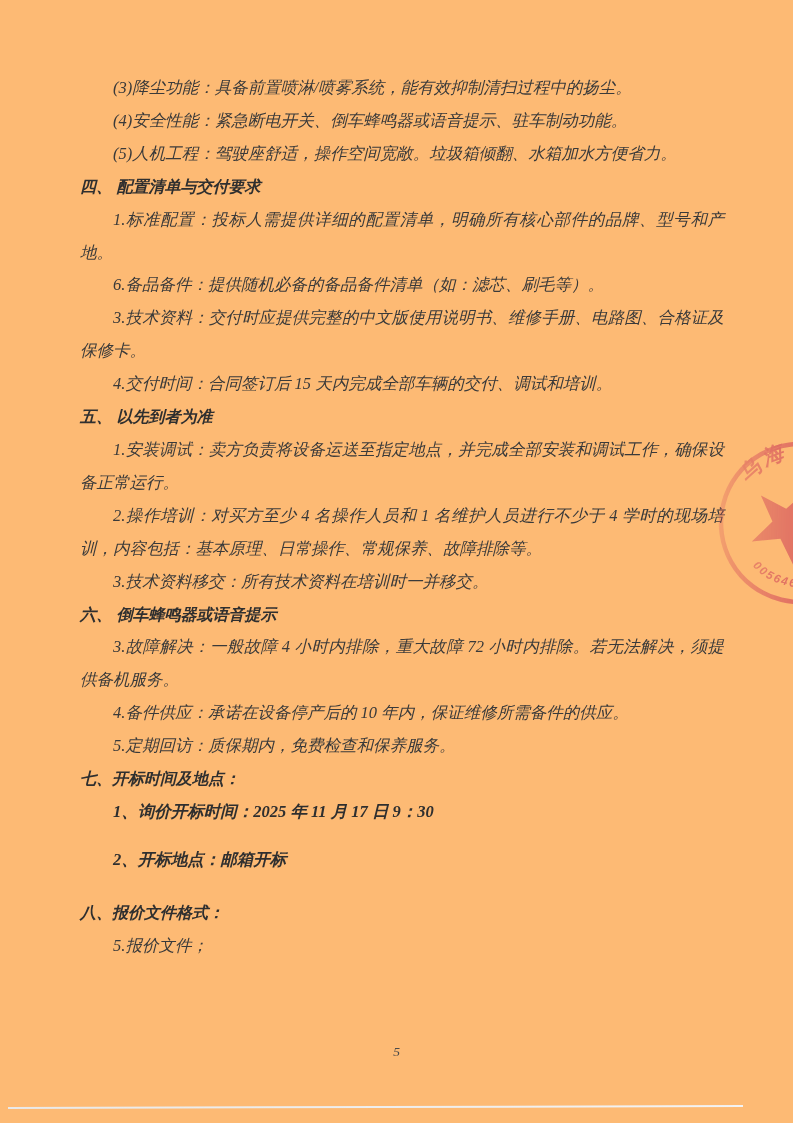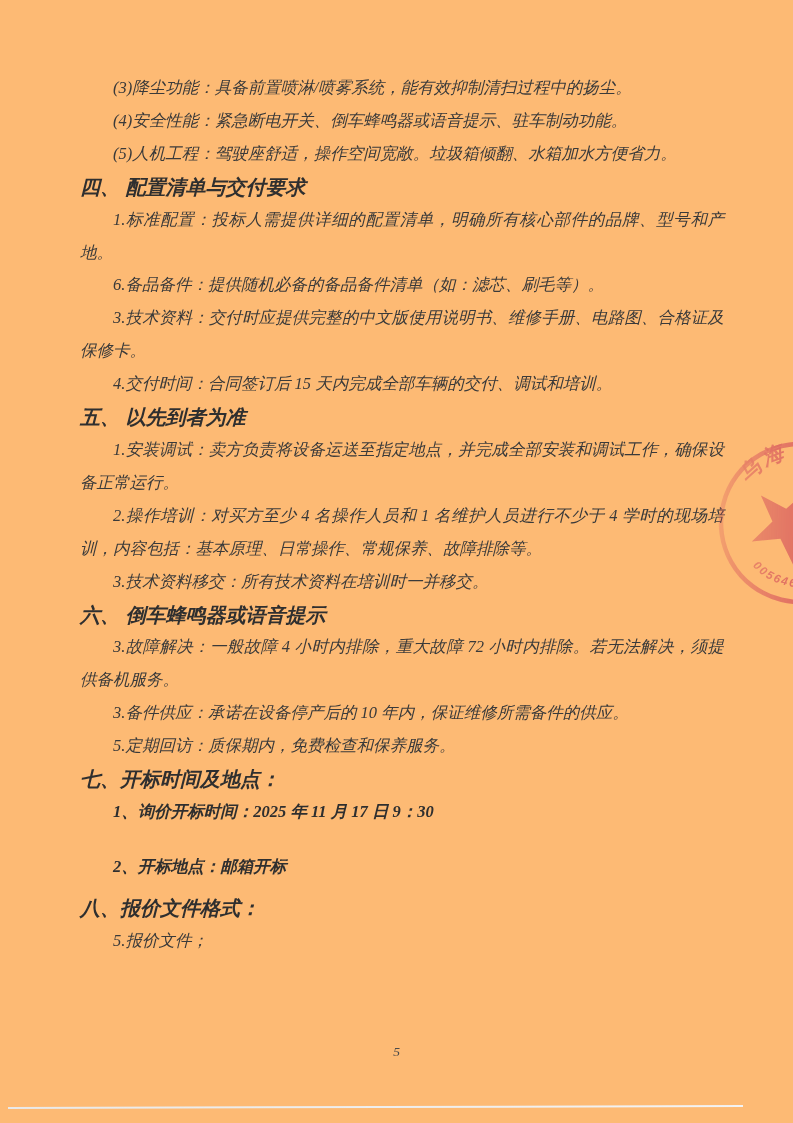--- a/index.html
+++ b/index.html
@@ -36,21 +36,21 @@
   .para.item-bold {
     text-indent: 2em;
     font-weight: 700;
     color: #2f2f2f;
   }
   .para.heading {
     text-indent: 0;
     font-weight: 700;
     color: #2f2f2f;
     font-family: "Liberation Sans", "DejaVu Sans", sans-serif;
-    font-size: 20px;
+    font-size: 16px;
   }
   .page-number {
     position: absolute;
     top: 1044px;
     left: 0;
     width: 100%;
     text-align: center;
     font-size: 13.5px;
     color: #4a4a4a;
     font-family: "Liberation Serif", serif;
@@ -93,26 +93,26 @@
       <p class="para item">1.标准配置：投标人需提供详细的配置清单，明确所有核心部件的品牌、型号和产地。</p>
       <p class="para item">6.备品备件：提供随机必备的备品备件清单（如：滤芯、刷毛等）。</p>
       <p class="para item">3.技术资料：交付时应提供完整的中文版使用说明书、维修手册、电路图、合格证及保修卡。</p>
       <p class="para item">4.交付时间：合同签订后 15 天内完成全部车辆的交付、调试和培训。</p>
       <p class="para heading">五、 以先到者为准</p>
       <p class="para item">1.安装调试：卖方负责将设备运送至指定地点，并完成全部安装和调试工作，确保设备正常运行。</p>
       <p class="para item">2.操作培训：对买方至少 4 名操作人员和 1 名维护人员进行不少于 4 学时的现场培训，内容包括：基本原理、日常操作、常规保养、故障排除等。</p>
       <p class="para item">3.技术资料移交：所有技术资料在培训时一并移交。</p>
       <p class="para heading">六、 倒车蜂鸣器或语音提示</p>
       <p class="para item">3.故障解决：一般故障 4 小时内排除，重大故障 72 小时内排除。若无法解决，须提供备机服务。</p>
-      <p class="para item">3.备件供应：承诺在设备停产后的 10 年内，保证维修所需备件的供应。</p>
+      <p class="para item">4.备件供应：承诺在设备停产后的 10 年内，保证维修所需备件的供应。</p>
       <p class="para item">5.定期回访：质保期内，免费检查和保养服务。</p>
       <p class="para heading">七、开标时间及地点：</p>
       <p class="para item-bold">1、询价开标时间：2025 年 11 月 17 日 9：30</p>
-      <p class="para item-bold" style="margin-top: 22px;">2、开标地点：邮箱开标</p>
-      <p class="para heading" style="margin-top: 8px;">八、报价文件格式：</p>
+      <p class="para item-bold" style="margin-top: 15px;">2、开标地点：邮箱开标</p>
+      <p class="para heading" style="margin-top: 20px;">八、报价文件格式：</p>
       <p class="para item">5.报价文件；</p>
     </div>
 
   <svg class="stamp" width="200" height="200" viewBox="0 0 200 200" xmlns="http://www.w3.org/2000/svg">
     <defs>
       <path id="arcTop" d="M 34,100 A 66,66 0 0 1 166,100" fill="none"></path>
       <path id="arcBot" d="M 36,100 A 64,64 0 0 0 164,100" fill="none"></path>
     </defs>
     <circle cx="100" cy="100" r="79" fill="none" stroke-width="4.5" opacity="0.8" stroke="#d4505c"></circle>
     <polygon points="65.1,67.2 88.3,84.0 112.1,68.1 103.3,95.3 125.8,113.0 97.2,113.1 87.3,140.0 78.4,112.8 49.7,111.7 72.9,94.8" opacity="0.78" fill="#d4505c"></polygon>

